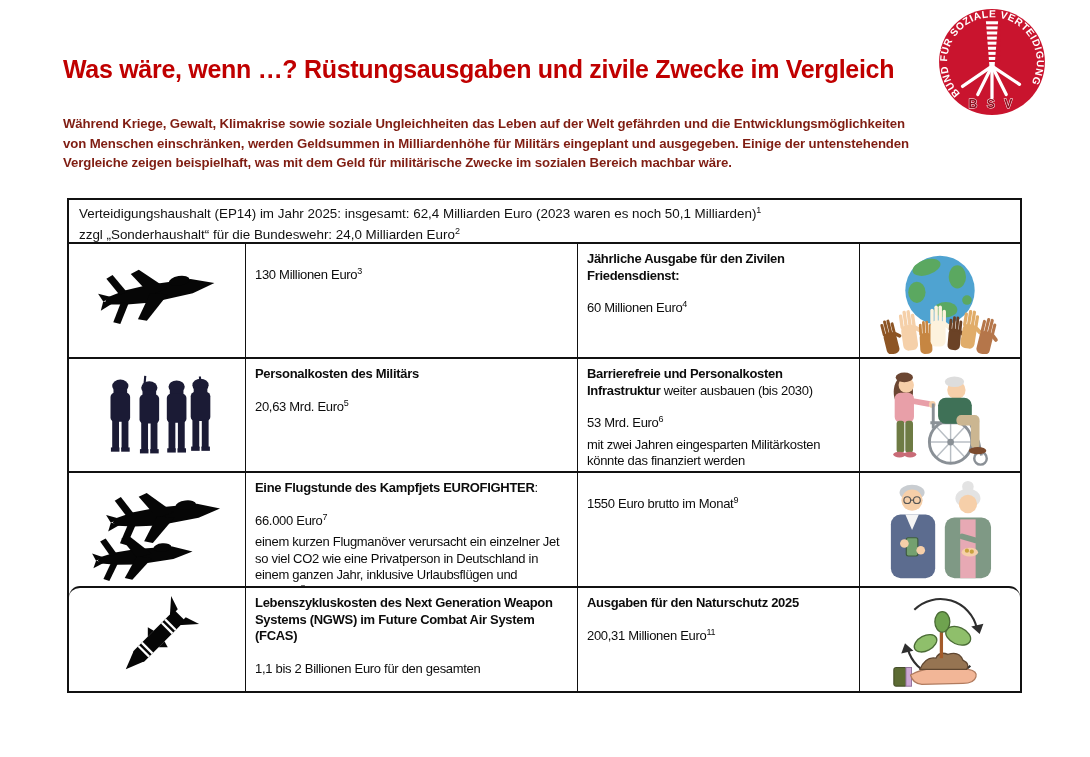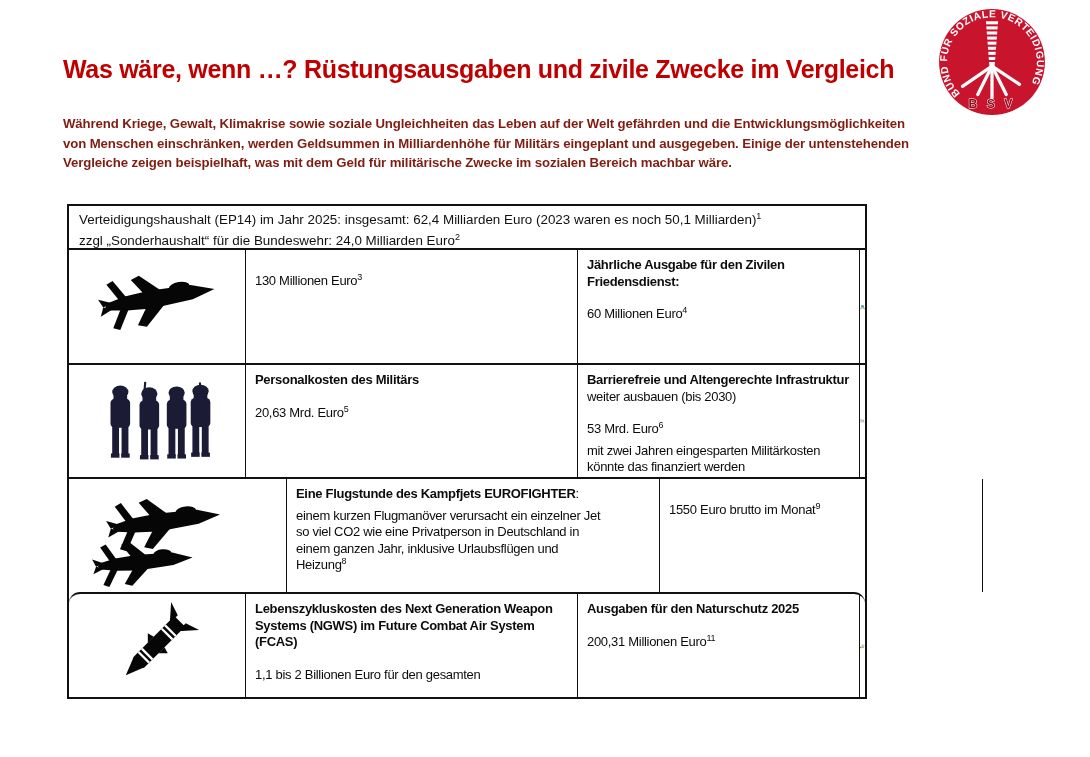--- a/index.html
+++ b/index.html
@@ -16,34 +16,34 @@
   }
   .logo{position:absolute;left:936px;top:5px;width:112px;height:114px;}
 
   .intro{
     position:absolute;left:63px;top:114px;width:990px;margin:0;
     font-size:13.2px;font-weight:bold;color:var(--intro-maroon,#7f1d12);
     line-height:19.5px;letter-spacing:-0.1px;
   }
 
   .cmp-table{
-    position:absolute;left:67px;top:204px;width:800px;
+    position:absolute;left:67px;top:198px;width:955px;
     border:2px solid var(--ink,#111111);background:#fff;
   }
   .thead{
     padding:3px 10px 4px;font-size:13.4px;line-height:21px;color:#111;
     height:42px;overflow:hidden;
   }
   .row{
     display:grid;grid-template-columns:176px 332px 282px 1fr;
     border-top:2px solid var(--ink,#111111);
   }
   .r1{height:115px;}
   .r2{height:114px;}
-  .r3{height:115px;gap:41px;}
+  .r3{height:115px;}
   .r4{height:105px;border-radius:11px;}
   .cell{border-left:1.5px solid var(--ink,#111111);overflow:hidden;}
   .cell:first-child{border-left:none;}
   .icon-cell{display:flex;align-items:center;justify-content:center;}
   .text-cell{
     padding:7px 9px 5px;font-size:13px;line-height:16.5px;
     letter-spacing:-0.3px;color:#0c0c0c;
   }
   .ct{font-weight:bold;margin-bottom:5px;}
   .ct .nb{font-weight:normal;}
@@ -181,21 +181,21 @@
             <use href="#soldier" transform="translate(98,5)"></use>
             <use href="#soldier" transform="translate(126,3)"></use>
           </g>
         </svg>
       </div>
       <div class="cell text-cell">
         <div class="ct"><span>Personalkosten des Militärs</span></div>
         <div class="cv"><span>20,63 Mrd. Euro</span><sup class="fn">5</sup></div>
       </div>
       <div class="cell text-cell">
-        <div class="ct"><span>Barrierefreie und Altengerechte Infrastruktur</span><span class="nb"> weiter ausbauen (bis 2030)</span></div>
+        <div class="ct"><span>Barrierefreie und Personalkosten Infrastruktur</span><span class="nb"> weiter ausbauen (bis 2030)</span></div>
         <div class="cv"><span>53 Mrd. Euro</span><sup class="fn">6</sup></div>
         <div class="cn"><span>mit zwei Jahren eingesparten Militärkosten könnte das finanziert werden</span></div>
       </div>
       <div class="cell icon-cell">
         <svg width="128" height="108" viewBox="0 0 130 112">
           <ellipse cx="27" cy="32" rx="10" ry="16" fill="#6b4632"></ellipse>
           <circle cx="30" cy="25" r="8" fill="#f6cfa9"></circle>
           <ellipse cx="28" cy="17" rx="9" ry="5" fill="#6b4632"></ellipse>
           <rect x="18" y="33" width="20" height="31" rx="6" fill="#e89fa8"></rect>
           <rect x="34" y="38" width="23" height="6" rx="3" fill="#e89fa8" transform="rotate(10 34 38)"></rect>
@@ -230,20 +230,21 @@
           <g fill="#060606" transform="translate(14,0) rotate(-7 70 30)">
               <use href="#jet"></use>
             </g>
           <g fill="#060606" transform="translate(0,48) scale(0.88) rotate(-5 70 30)">
               <use href="#jet"></use>
             </g>
         </svg>
       </div>
       <div class="cell text-cell">
         <div class="ct"><span>Eine Flugstunde des Kampfjets EUROFIGHTER</span><span class="nb">:</span></div>
+        <div class="cv"><span>66.000 Euro</span><sup class="fn">7</sup></div>
         <div class="cn"><span>einem kurzen Flugmanöver verursacht ein einzelner Jet so viel CO2 wie eine Privatperson in Deutschland in einem ganzen Jahr, inklusive Urlaubsflügen und Heizung</span><sup class="fn">8</sup></div>
       </div>
       <div class="cell text-cell">
         <div class="cv"><span>1550 Euro brutto im Monat</span><sup class="fn">9</sup></div>
       </div>
       <div class="cell icon-cell">
         <svg width="126" height="104" viewBox="0 0 130 108">
           <ellipse cx="36" cy="15" rx="13" ry="8" fill="#c9cdd1"></ellipse>
           <circle cx="36" cy="23" r="11" fill="#f6cfa9"></circle>
           <circle cx="31" cy="23" r="3.5" fill="none" stroke="#555" stroke-width="1.2"></circle>

